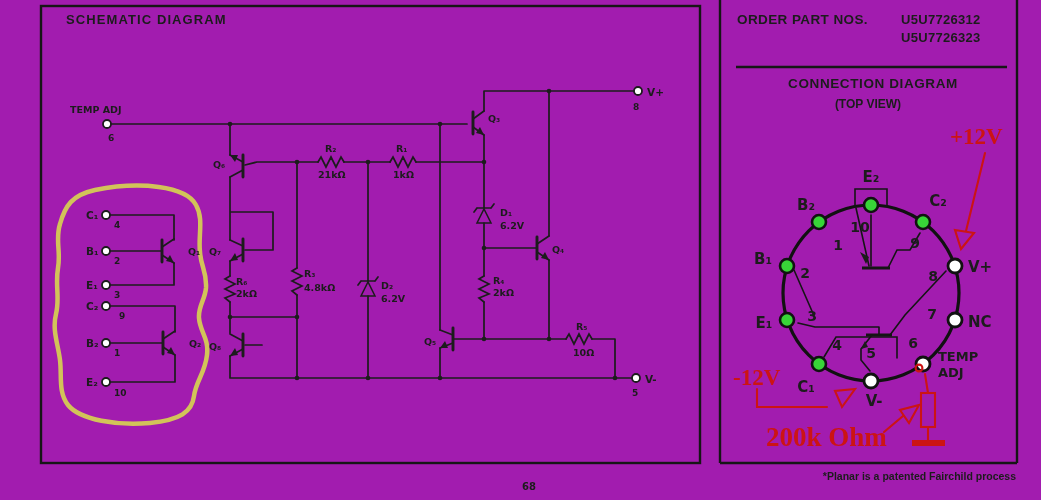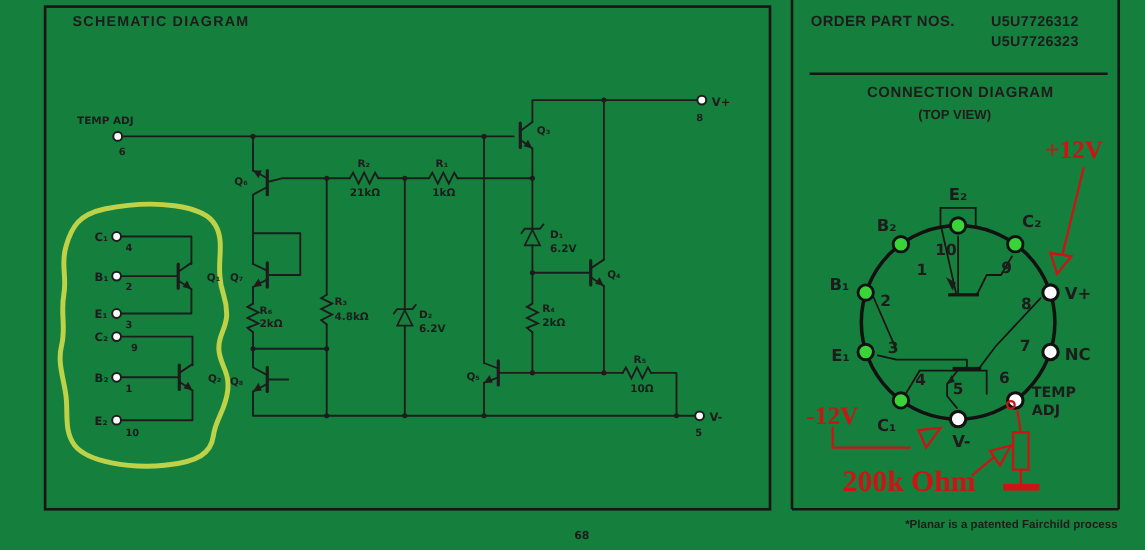--- a/index.html
+++ b/index.html
@@ -1,16 +1,16 @@
 <!DOCTYPE html>
 <html><head>
 <meta charset="utf-8">
 <style>
   html,body{margin:0;padding:0;background:#fff;}
-  #stage{position:relative;width:1041px;height:500px;background:#15803d;overflow:hidden;
+  #stage{position:relative;width:1041px;height:500px;background:#a21caf;overflow:hidden;
          font-family:"Liberation Sans",sans-serif;}
   svg{position:absolute;left:0;top:0;}
   text{fill:#1c1c1c;}
   .wire{stroke:#1c1c1c;stroke-width:1.7;fill:none;stroke-linecap:round;}
   .bar{stroke:#1c1c1c;stroke-width:2.9;fill:none;stroke-linecap:round;}
   .thin{stroke:#1c1c1c;stroke-width:1.5;fill:none;}
   .border{stroke:#161616;stroke-width:2.4;fill:none;}
   .dot{fill:#1c1c1c;}
   .opencirc{fill:#fff;stroke:#1c1c1c;stroke-width:1.8;}
   .arrowf{fill:#1c1c1c;stroke:none;}

